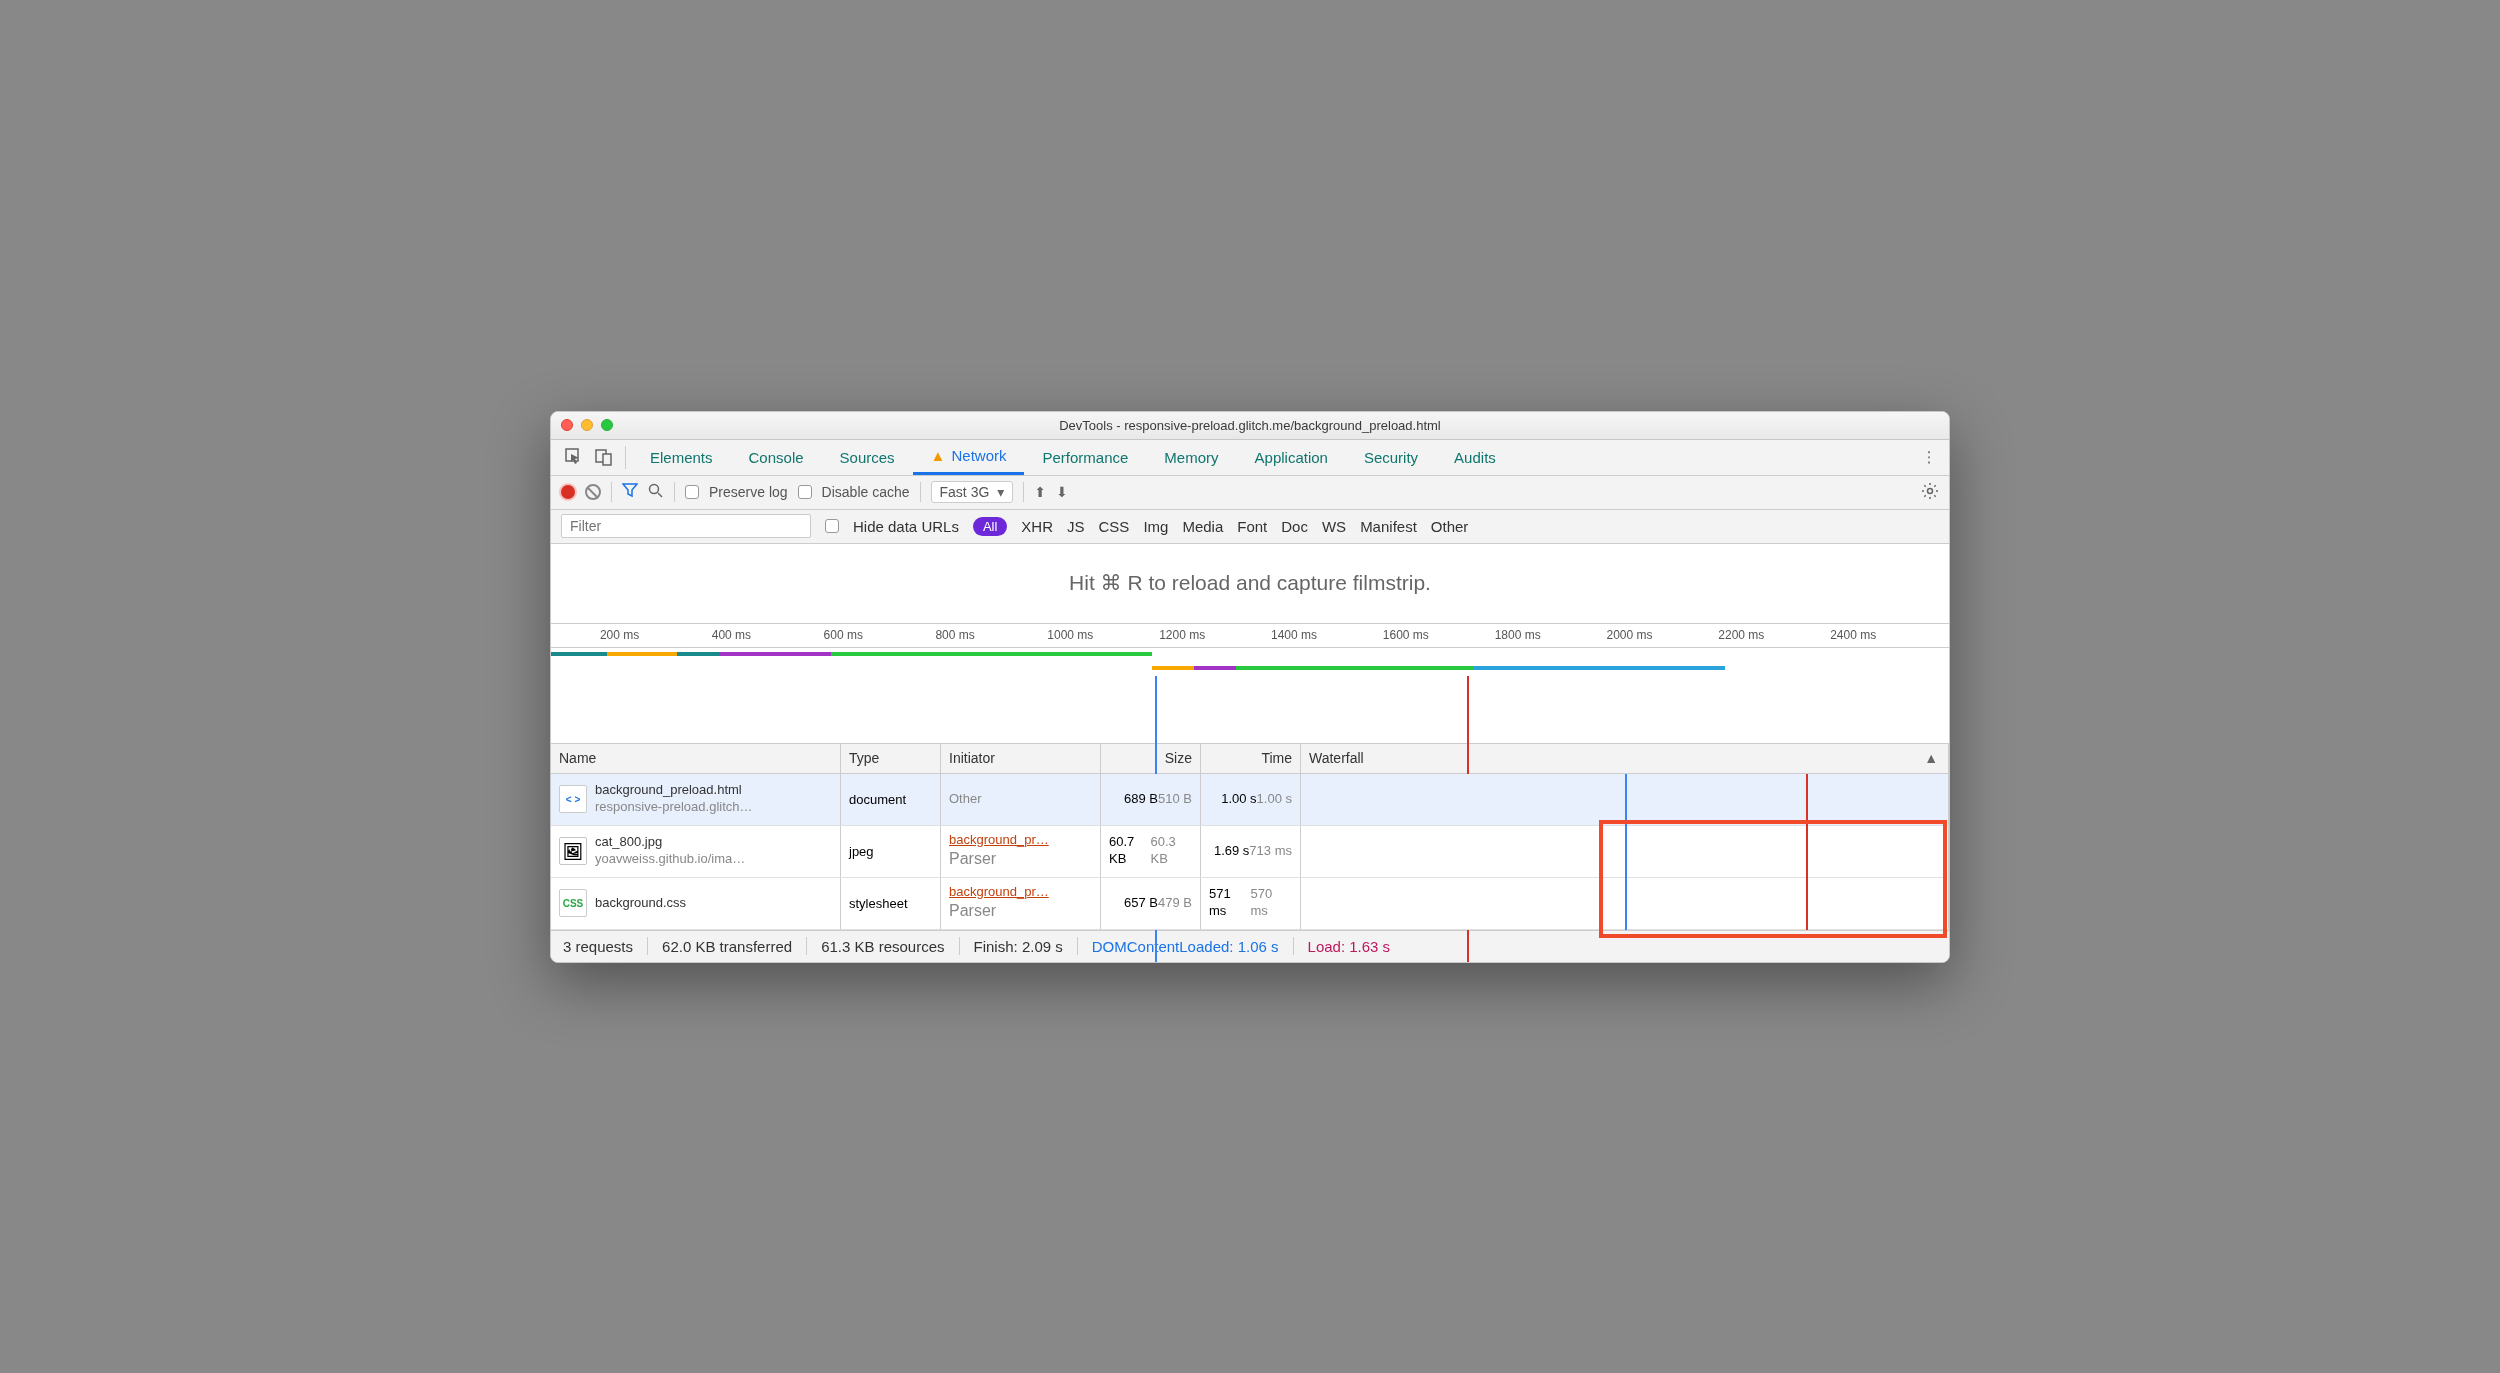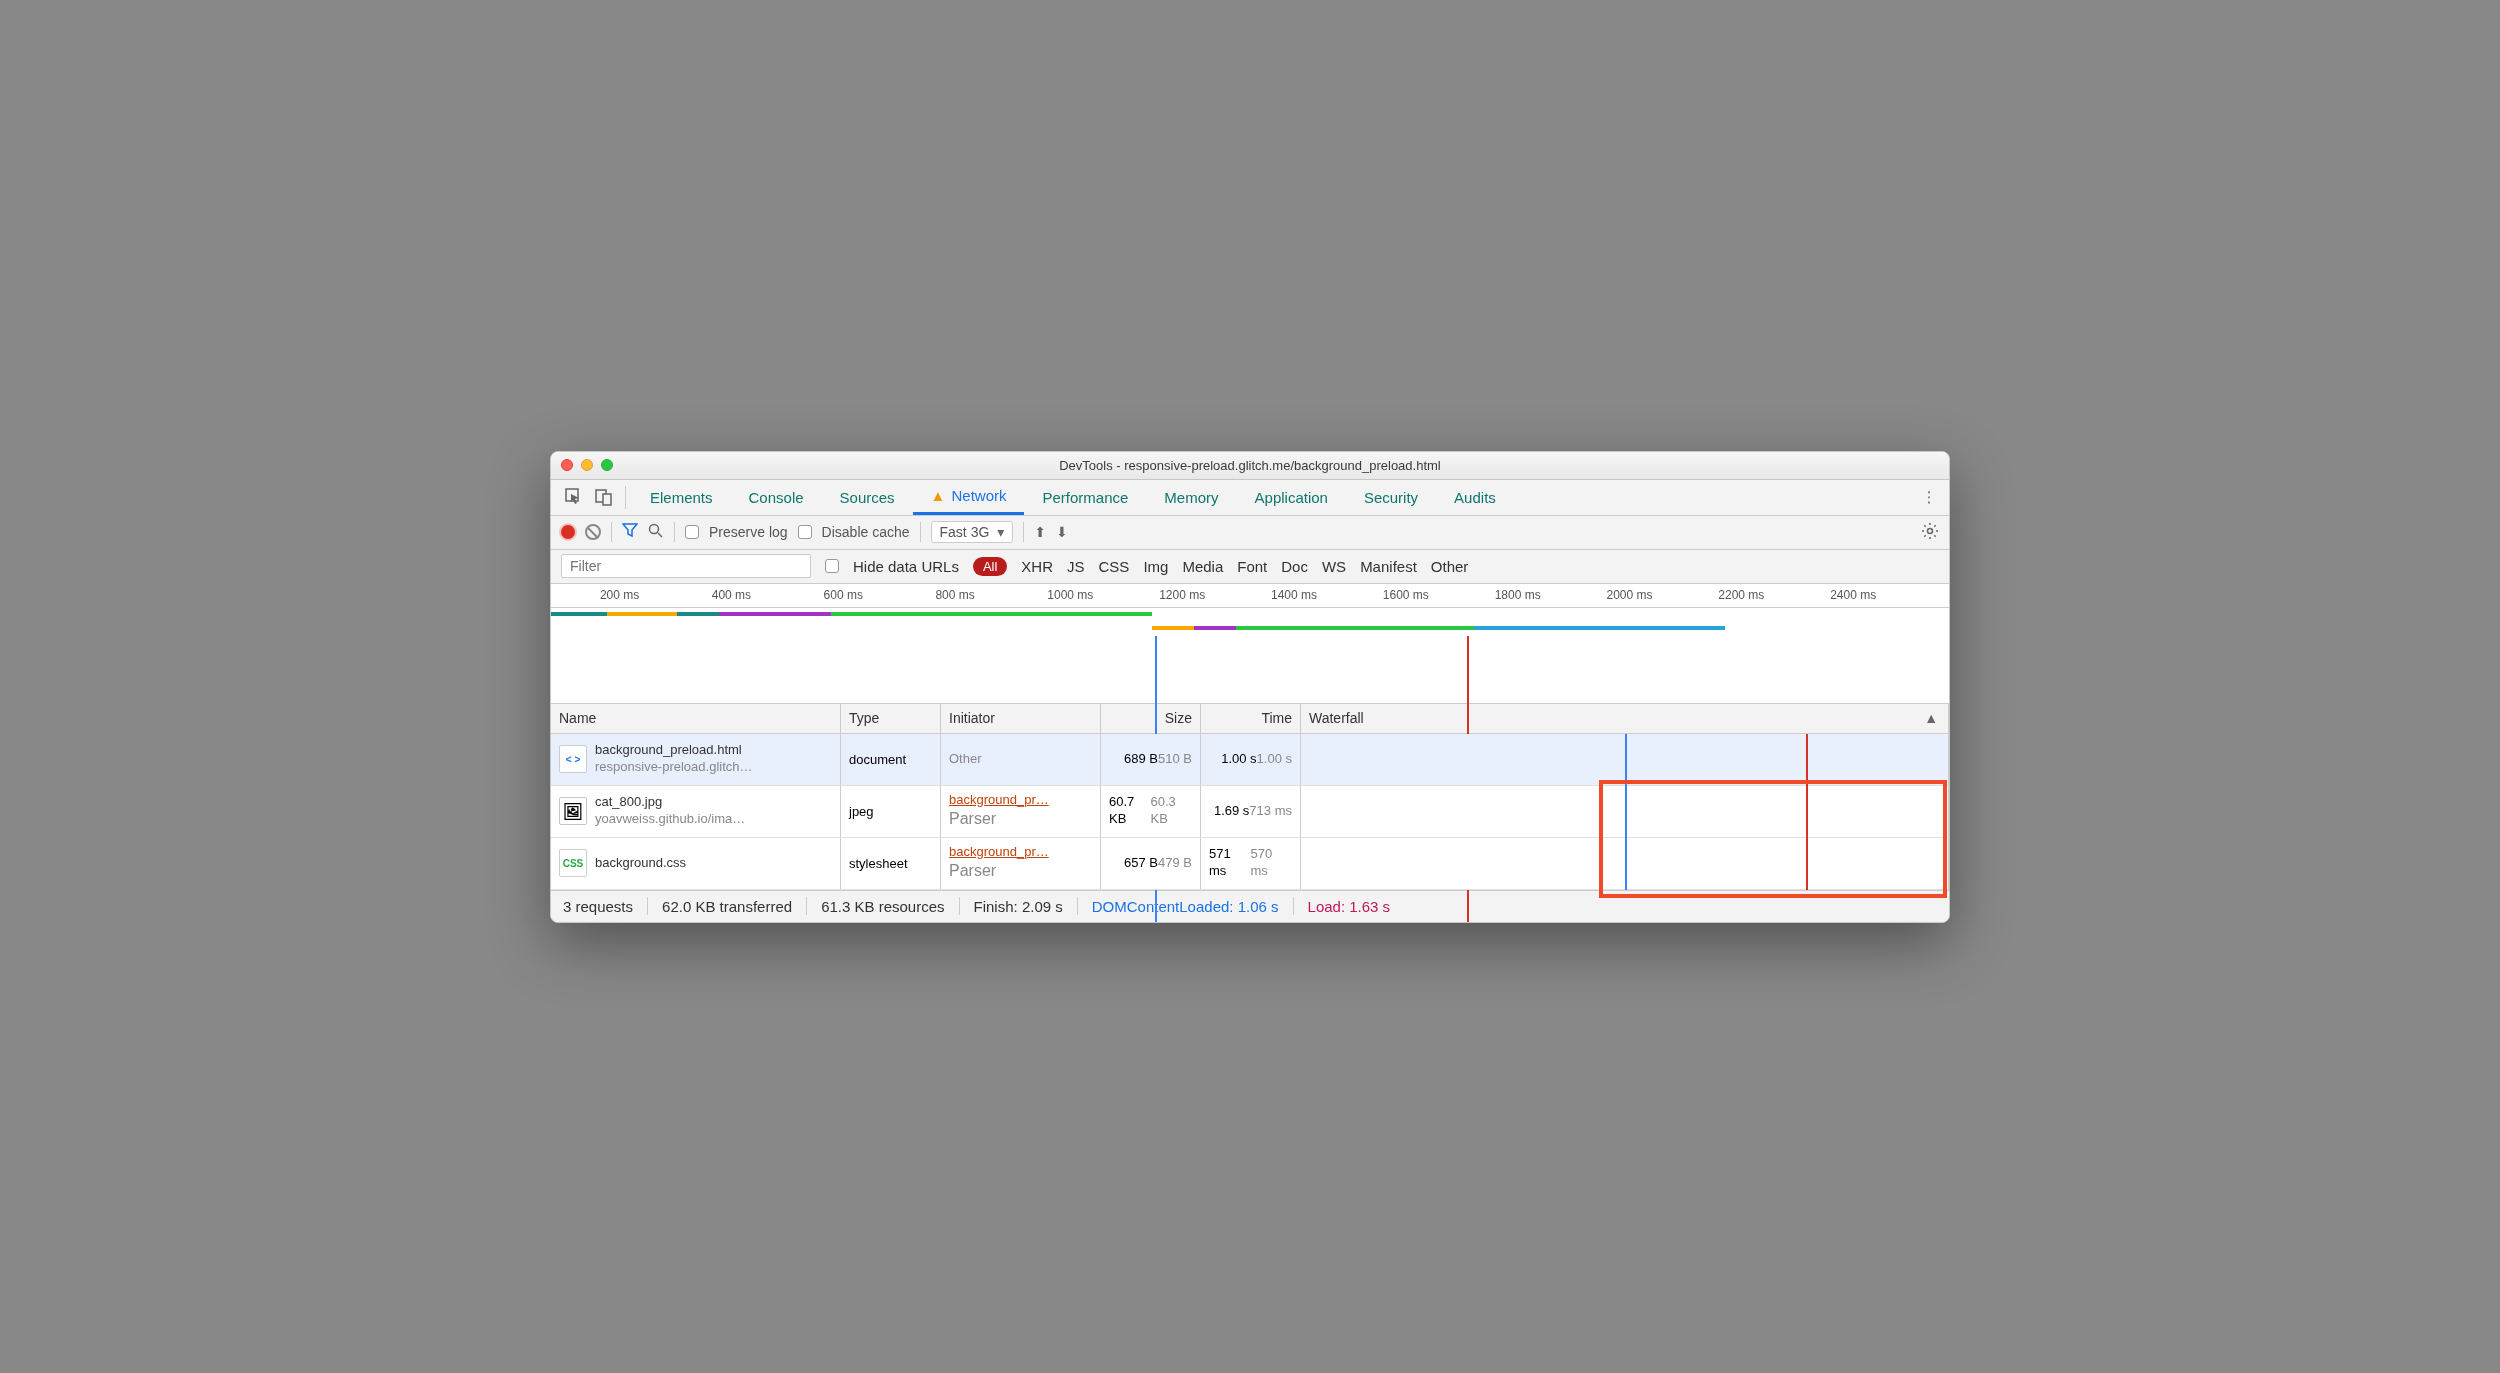--- a/index.html
+++ b/index.html
@@ -78,21 +78,21 @@
     background: #f3f3f3;
     border-bottom:1px solid #ccc;
     display:flex;
     align-items:center;
     gap:14px;
     padding: 0 10px;
     font-size:15px;
     color:#333;
   }
   .filter-input { width: 250px; height:24px; border:1px solid #ccc; background:#fff; padding:0 8px; color:#888; font-size:14px; border-radius:2px;}
-  .pill { background:#b91c1c; color:#fff; border-radius:10px; padding:2px 10px; font-size:13px;}
+  .pill { background:#6d28d9; color:#fff; border-radius:10px; padding:2px 10px; font-size:13px;}
   .ftype { color:#333; cursor:pointer;}
 
   .filmstrip-msg {
     height: 80px;
     display:flex;
     align-items:center;
     justify-content:center;
     font-size:21px;
     color:#666;
     border-bottom:1px solid #ccc;
@@ -274,20 +274,23 @@
     <span class="ftype">CSS</span>
     <span class="ftype">Img</span>
     <span class="ftype">Media</span>
     <span class="ftype">Font</span>
     <span class="ftype">Doc</span>
     <span class="ftype">WS</span>
     <span class="ftype">Manifest</span>
     <span class="ftype">Other</span>
   </div>
 
+  <div class="filmstrip-msg">
+    <span>Hit ⌘ R to reload and capture filmstrip.</span>
+  </div>
 
   <div class="timeline">
     <div class="ruler">
       <span class="tick" style="left:3.5%">200 ms</span>
       <span class="tick" style="left:11.5%">400 ms</span>
       <span class="tick" style="left:19.5%">600 ms</span>
       <span class="tick" style="left:27.5%">800 ms</span>
       <span class="tick" style="left:35.5%">1000 ms</span>
       <span class="tick" style="left:43.5%">1200 ms</span>
       <span class="tick" style="left:51.5%">1400 ms</span>

